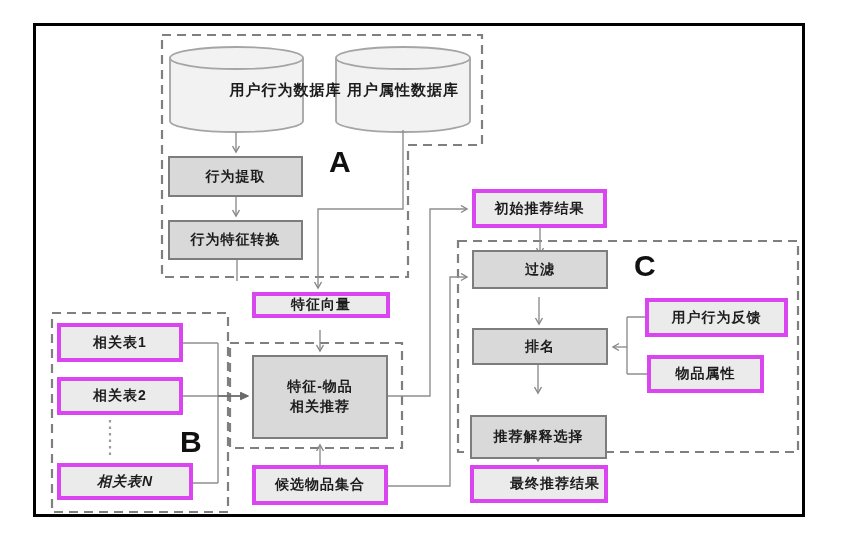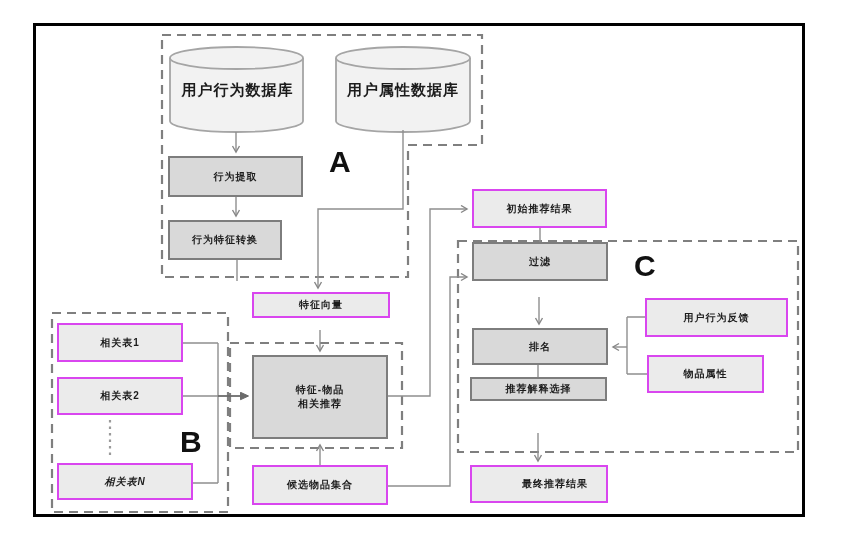--- a/index.html
+++ b/index.html
@@ -8,23 +8,23 @@
     font-family:"Liberation Sans","DejaVu Sans",sans-serif;
   }
   .frame{
     position:absolute;left:33px;top:23px;width:772px;height:494px;
     border:3px solid #000000;box-sizing:border-box;
   }
   .wires{position:absolute;left:0;top:0;}
   .box{
     position:absolute;box-sizing:border-box;display:flex;flex-direction:column;
     align-items:center;justify-content:center;text-align:center;
-    font-size:10px;font-weight:600;color:#1c1c1c;line-height:1.4;letter-spacing:1px;
+    font-size:14px;font-weight:600;color:#1c1c1c;line-height:1.4;letter-spacing:1px;
   }
-  .light{background:#ebebeb;border:2px solid #d946ef;}
+  .light{background:#ebebeb;border:4px solid #d946ef;}
   .shaded{background:#d9d9d9;border:2px solid #7d7d7d;}
   .cyl-label{
     position:absolute;display:flex;align-items:center;justify-content:center;
     font-size:15px;font-weight:600;color:#1c1c1c;letter-spacing:1px;text-align:center;
   }
   .region-label{
     position:absolute;font-size:30px;font-weight:bold;color:#111111;
   }
 </style>
 </head>
@@ -72,41 +72,41 @@
       <path d="M538,365 L538,393" marker-end="url(#chev)"></path>
       <path d="M538,433 L538,461" marker-end="url(#chev)"></path>
       <path d="M320,465 L320,445" marker-end="url(#chev)"></path>
       <path d="M388,486 L450,486 L450,277 L467,277" marker-end="url(#chev)"></path>
       <path d="M645,317 L627,317 M647,374 L627,374 M627,317 L627,374"></path>
       <path d="M627,347 L613,347" marker-end="url(#chev)"></path>
       <path d="M110,420 L110,458" stroke="#9a9a9a" stroke-width="2.2" stroke-dasharray="2.5 4"></path>
     </g>
   </svg>
 
-  <div class="cyl-label" style="left:172px;top:72px;width:131px;height:36px;">用户行为数据库</div>
+  <div class="cyl-label" style="left:172px;top:72px;width:131px;height:36px;padding-left:48px;">用户行为数据库</div>
   <div class="cyl-label" style="left:337px;top:72px;width:132px;height:36px;">用户属性数据库</div>
 
   <div class="box shaded" style="left:168px;top:156px;width:135px;height:41px;">行为提取</div>
-  <div class="box shaded" style="left:168px;top:220px;width:114px;height:40px;">行为特征转换</div>
+  <div class="box shaded" style="left:168px;top:220px;width:135px;height:40px;">行为特征转换</div>
 
   <div class="box light" style="left:252px;top:292px;width:138px;height:26px;">特征向量</div>
   <div class="box shaded" style="left:252px;top:355px;width:136px;height:84px;">
     <span>特征-物品</span>
     <span>相关推荐</span>
   </div>
   <div class="box light" style="left:252px;top:465px;width:136px;height:40px;">候选物品集合</div>
 
   <div class="box light" style="left:57px;top:323px;width:126px;height:39px;">相关表1</div>
   <div class="box light" style="left:57px;top:377px;width:126px;height:38px;">相关表2</div>
   <div class="box light" style="left:57px;top:463px;width:136px;height:37px;font-style:italic;">相关表N</div>
 
   <div class="box light" style="left:472px;top:189px;width:135px;height:39px;">初始推荐结果</div>
-  <div class="box shaded" style="left:472px;top:242px;width:136px;height:39px;">过滤</div>
+  <div class="box shaded" style="left:472px;top:250px;width:136px;height:39px;">过滤</div>
   <div class="box shaded" style="left:472px;top:328px;width:136px;height:37px;">排名</div>
-  <div class="box shaded" style="left:470px;top:377px;width:137px;height:24px;">推荐解释选择</div>
+  <div class="box shaded" style="left:470px;top:415px;width:137px;height:44px;">推荐解释选择</div>
   <div class="box light" style="left:470px;top:465px;width:138px;height:38px;padding-left:32px;">最终推荐结果</div>
 
   <div class="box light" style="left:645px;top:298px;width:143px;height:39px;">用户行为反馈</div>
   <div class="box light" style="left:647px;top:355px;width:117px;height:38px;">物品属性</div>
 
   <div class="region-label" style="left:329px;top:145px;">A</div>
   <div class="region-label" style="left:180px;top:425px;">B</div>
   <div class="region-label" style="left:634px;top:249px;">C</div>
 
 </div>

